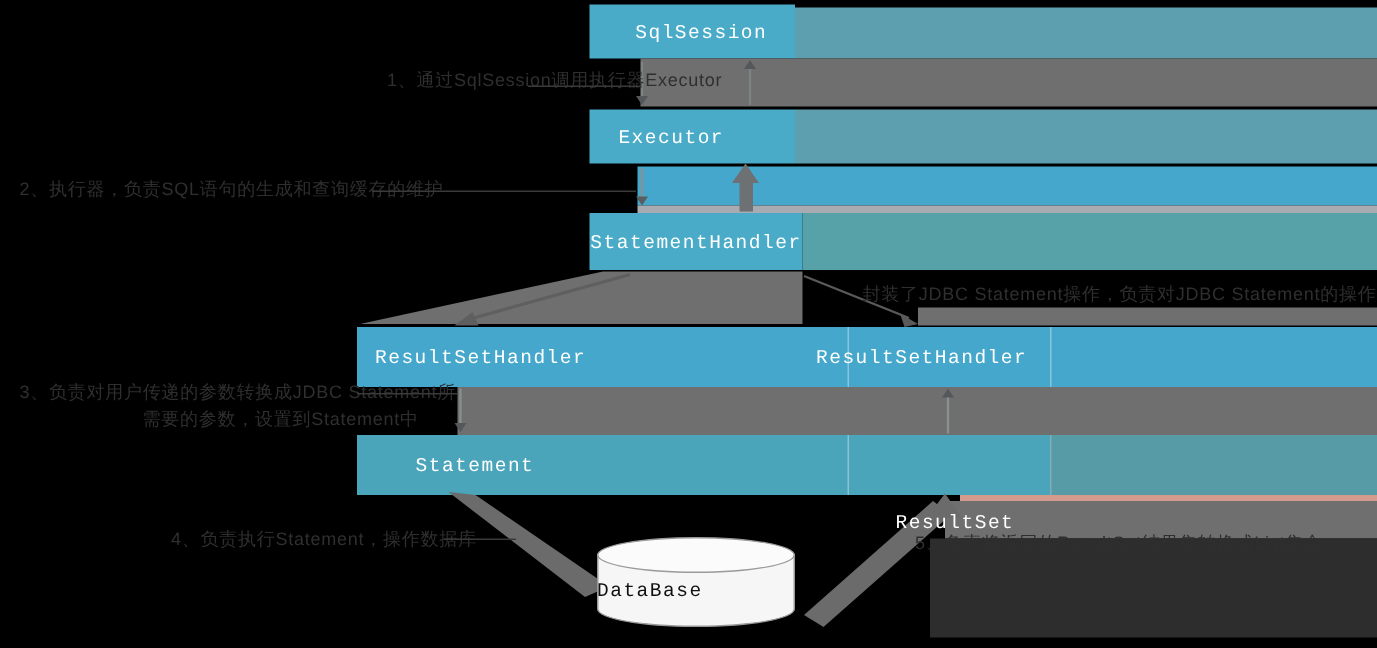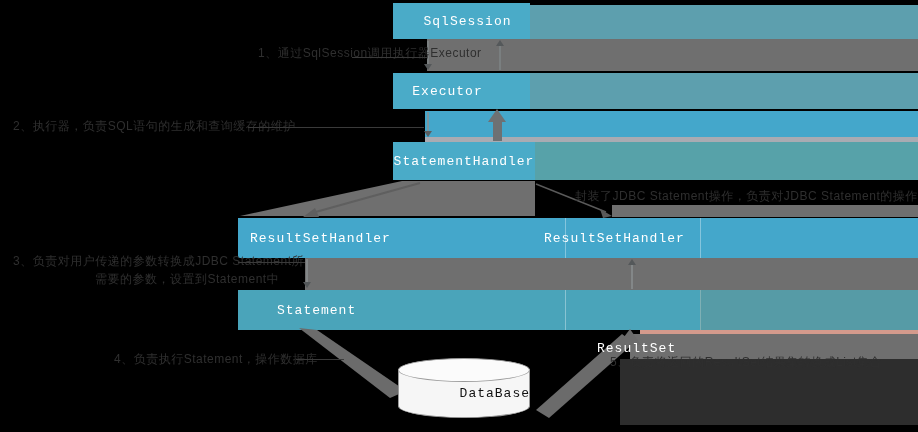--- a/index.html
+++ b/index.html
@@ -33,21 +33,21 @@
   .cyl-body{
     position:absolute;left:398px;top:369px;width:130px;height:48px;
     background:#f6f6f6;border:1px solid #9a9a9a;border-top:none;
     border-radius:0 0 65px 65px / 0 0 12px 12px;
   }
   .cyl-top{
     position:absolute;left:398px;top:358px;width:130px;height:22px;
     background:#fbfbfb;border:1px solid #9a9a9a;border-radius:50%;
   }
   .cyl-label{
-    position:absolute;left:398px;top:386px;width:132px;text-align:right;
+    position:absolute;left:398px;top:386px;width:132px;text-align:left;
     color:#111;font-family:"Liberation Mono",monospace;font-size:13px;letter-spacing:1px;
   }
   svg{position:absolute;left:0;top:0;}
 </style>
 </head>
 <body>
 
 <div id="stage">
 
   <div class="band teal-muted" style="left:530px;top:5px;width:388px;height:34px;"></div>

